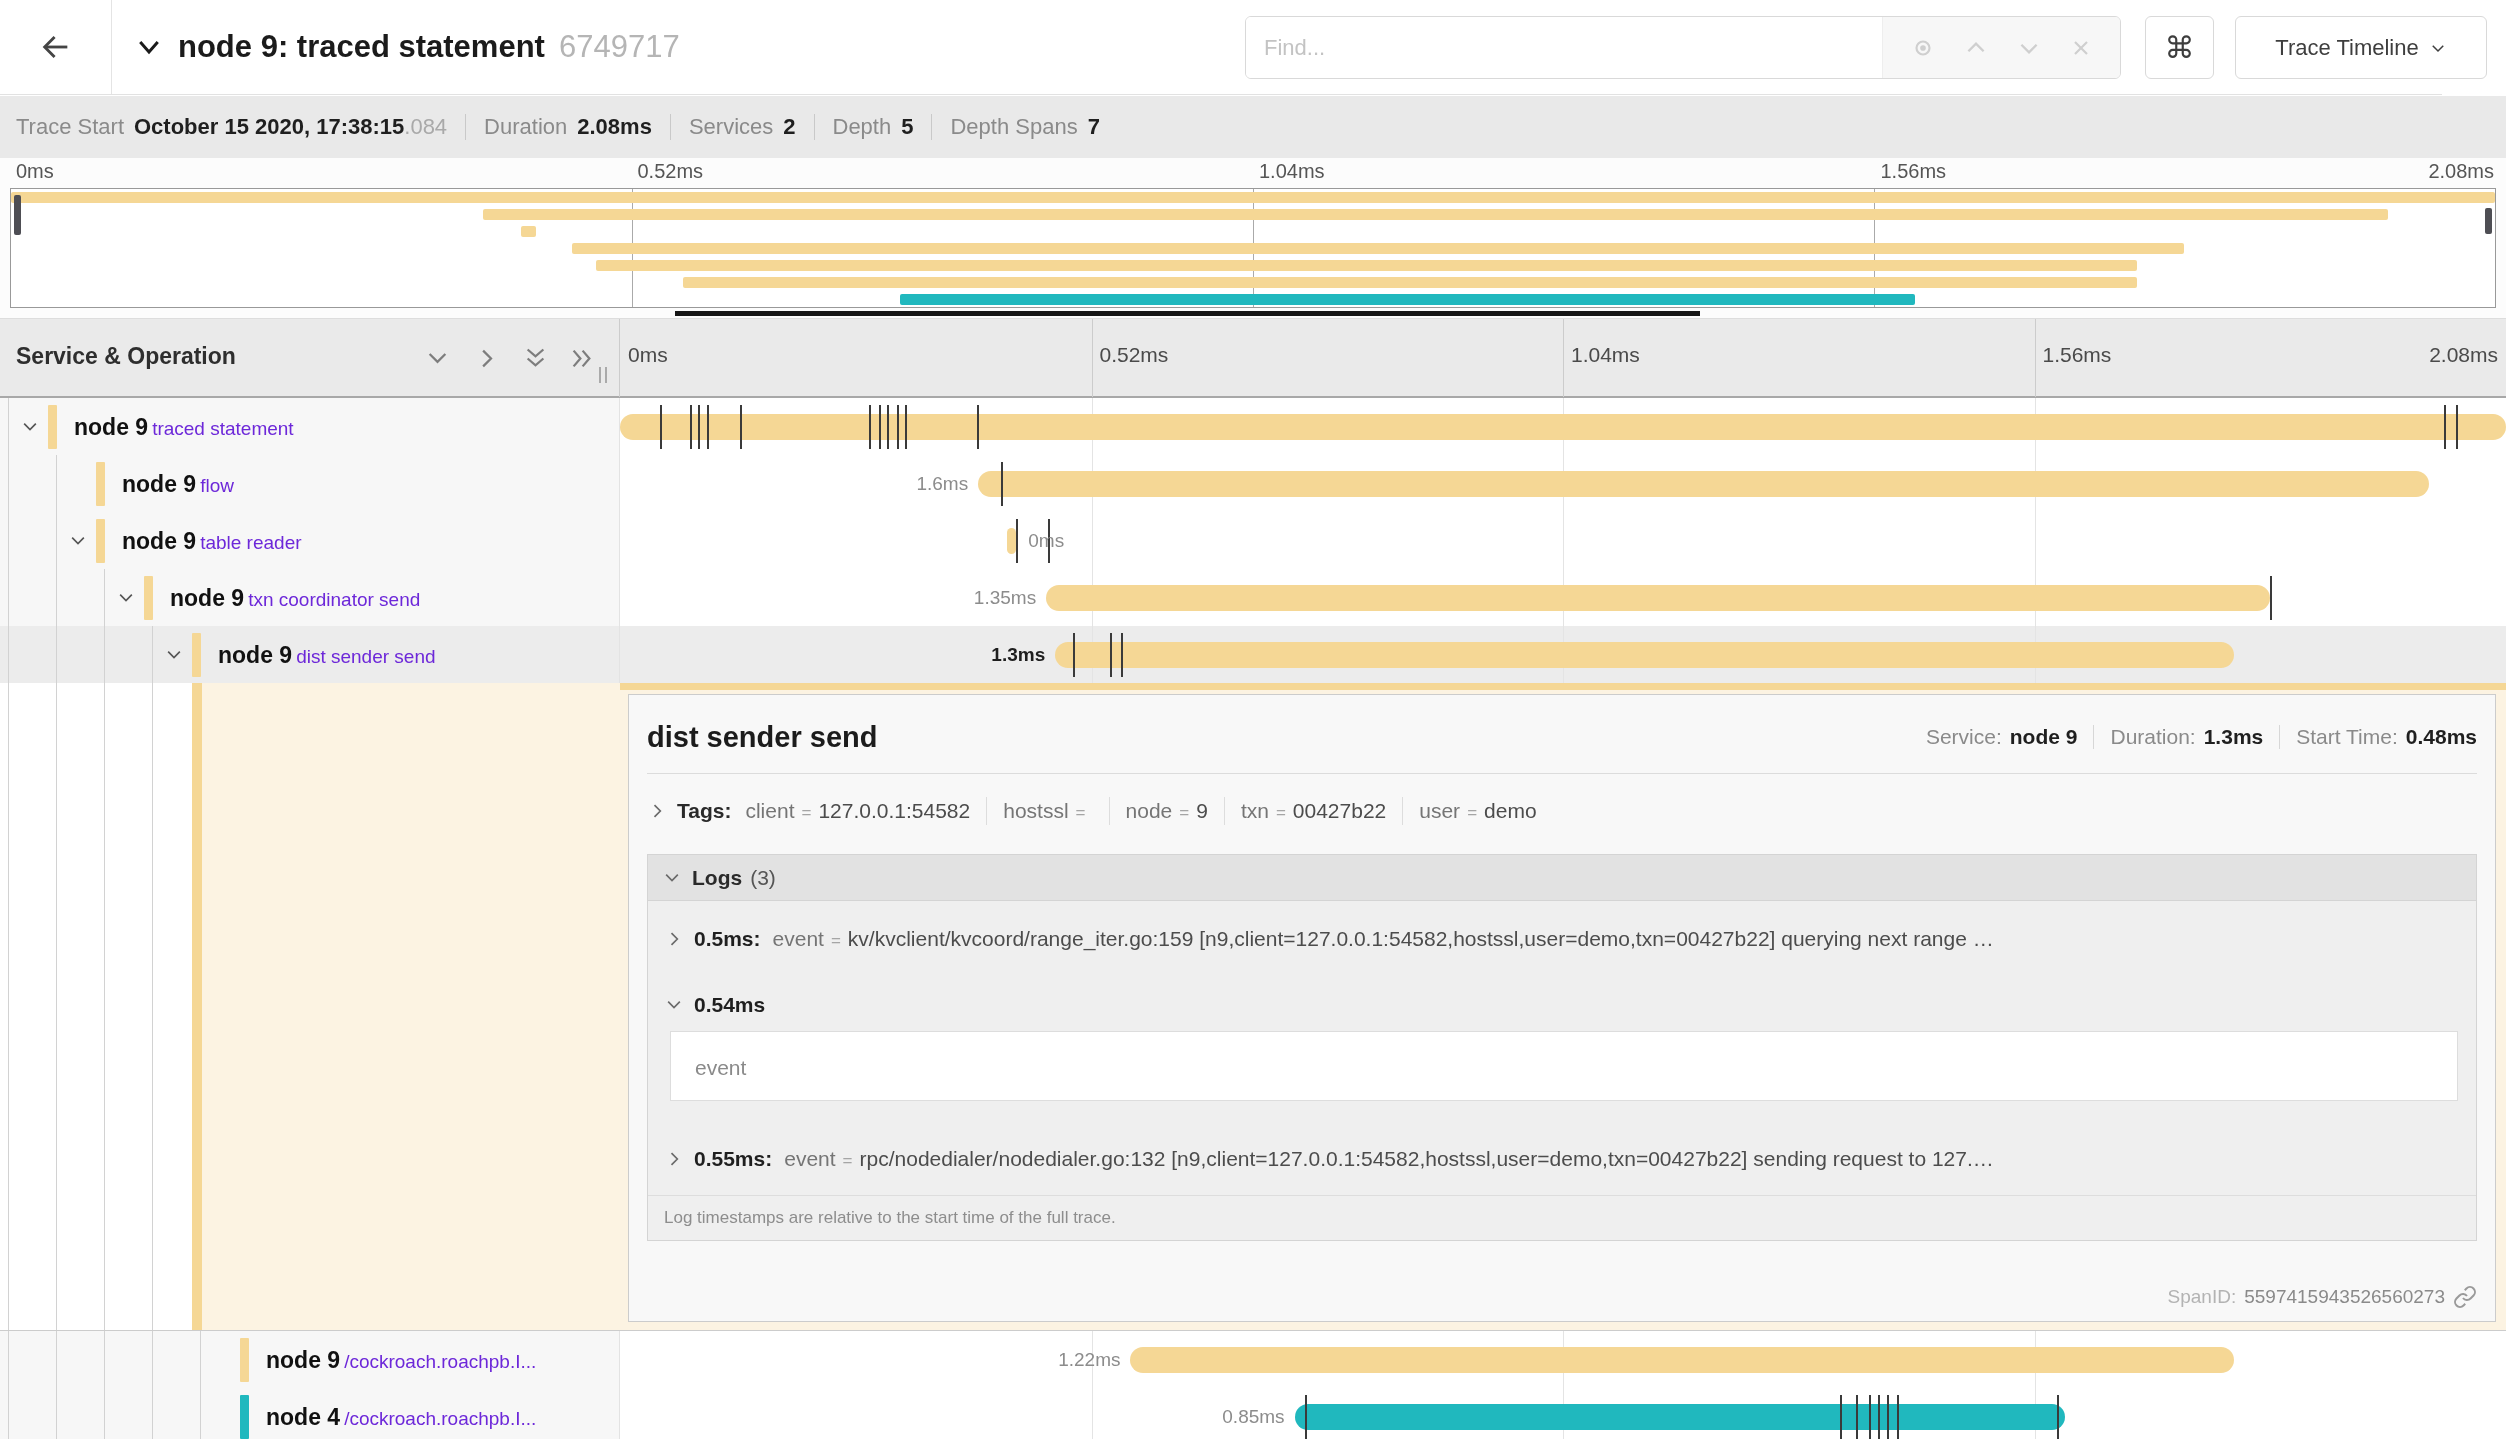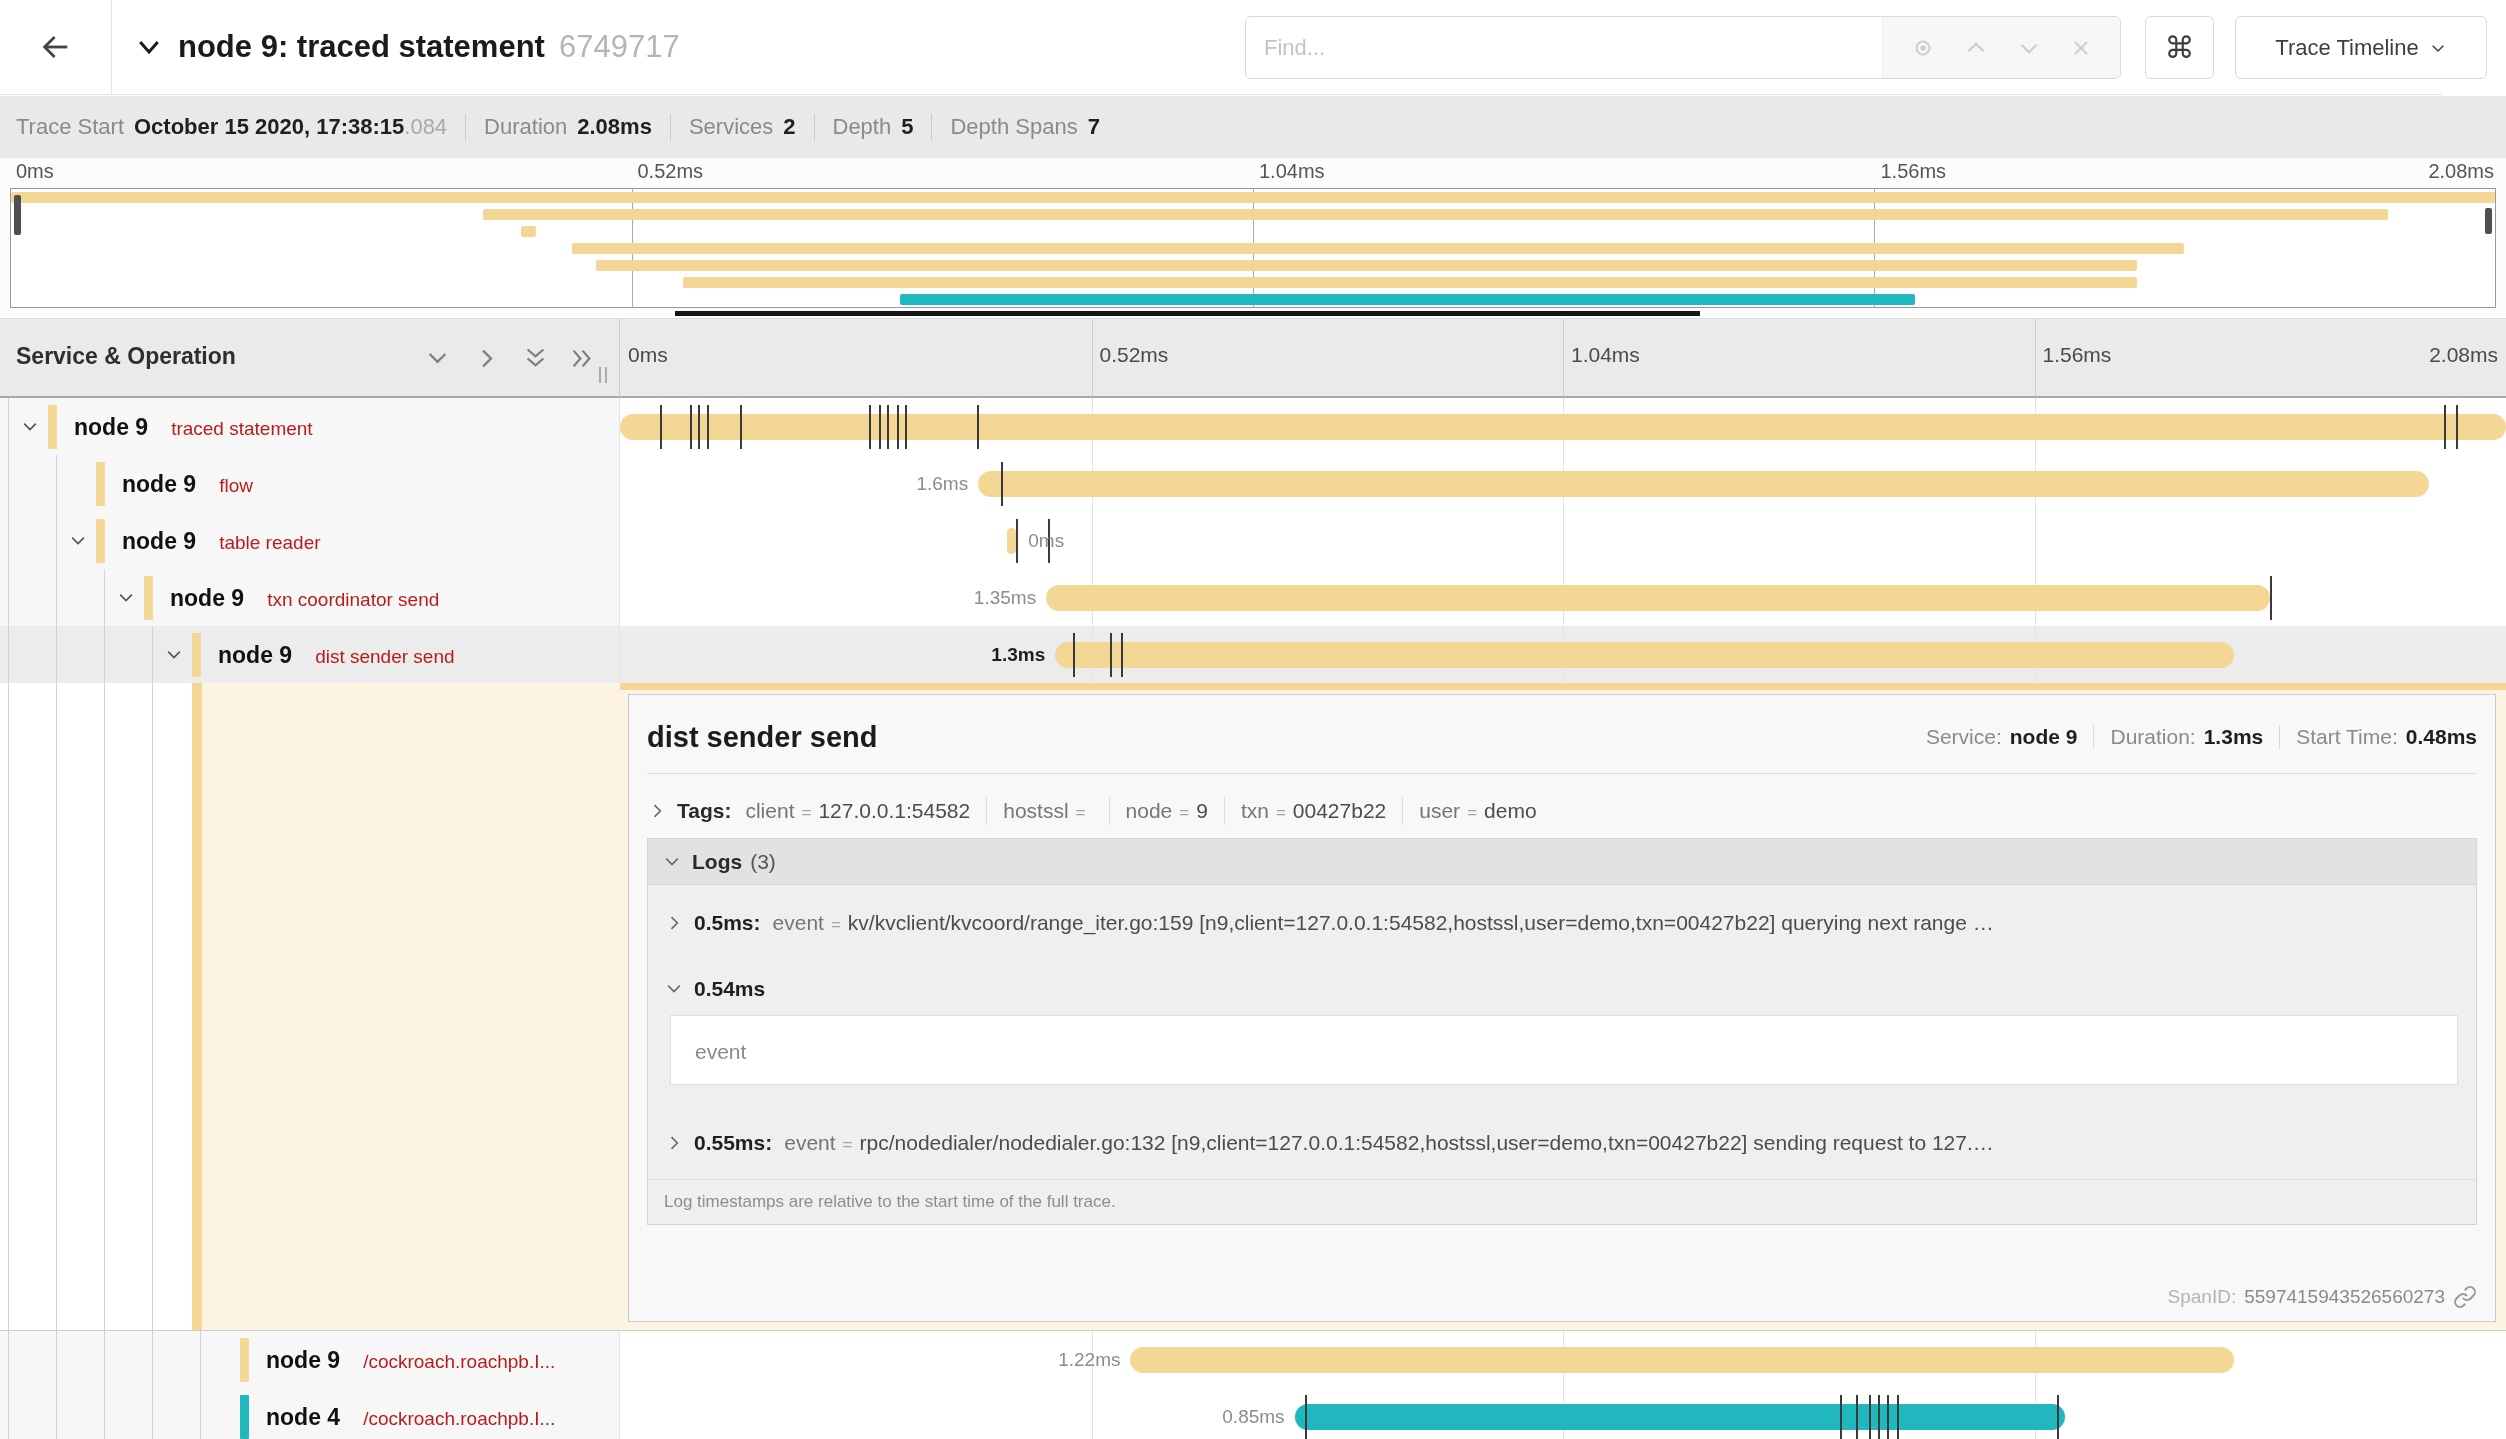--- a/index.html
+++ b/index.html
@@ -56,21 +56,21 @@
   .bottom-rows { position:absolute; top:1330px; left:0; width:2506px; border-top:1px solid #ccc; }
   .trow { position:relative; width:2506px; height:57px; cursor:pointer; }
   .trow-left { position:absolute; left:0; top:0; width:620px; height:57px; background:#f7f7f7; border-right:1px solid #e3e3e3; overflow:hidden; }
   .trow-right { position:absolute; left:620px; top:0; width:1886px; height:57px; background:#fff; overflow:hidden; }
   .trow.sel .trow-left, .trow.sel .trow-right { background:#ececec; }
   .guide { position:absolute; top:0; bottom:0; width:1px; background:#d2d2d2; }
   .tree-chev { position:absolute; top:50%; transform:translateY(-50%); color:#555; display:flex; }
   .cbar { position:absolute; top:50%; transform:translateY(-50%); width:9px; height:44px; border-radius:1px; }
   .tlabels { position:absolute; top:50%; transform:translateY(-50%); white-space:nowrap; }
   .svc { font-size:23px; font-weight:600; color:#111; }
-  .op { font-size:19px; color:#b91c1c; margin-left:23px;text-align:right; }
+  .op { font-size:19px; color:#6d28d9; margin-left:4px;text-align:right; }
   .gl2 { position:absolute; top:0; bottom:0; width:1px; background:#e4e4e4; }
   .sbar { position:absolute; top:50%; transform:translateY(-50%); height:26px; border-radius:13px; }
   .tick { position:absolute; top:50%; transform:translateY(-50%); width:2px; height:44px; background:#3a3a3a; }
   .dur-label { position:absolute; top:50%; transform:translateY(-50%); font-size:19px; color:#8c8c8c; white-space:nowrap; }
   .sel .dur-label { color:#1e1e1e; font-weight:700; }
 
   
   .detail-row { position:absolute; top:683px; left:0; width:2506px; height:647px; }
   .detail-left { position:absolute; left:0; top:0; width:620px; height:647px; background:#fff; }
   .detail-left .accent { position:absolute; left:192px; top:0; bottom:0; width:10px; }
@@ -85,21 +85,21 @@
   .dc-stat-value { color:#1f1f1f; font-weight:700; }
   .dc-sep { width:1px; height:24px; background:#d7d7d7; margin:0 16px; }
   .dc-divider { height:1px; background:#dcdcdc; margin:8px 0 14px 0; }
   .tags-row { display:flex; align-items:center; height:46px; font-size:21px; cursor:pointer; }
   .tags-title { font-weight:700; color:#2a2a2a; margin:0 14px 0 10px; }
   .tag-item { display:flex; align-items:baseline; }
   .tag-key { color:#757575; }
   .tag-eq { color:#a5a5a5; font-size:17px; margin:0 7px; }
   .tag-val { color:#4c4c4c; }
   .tag-sep { width:1px; height:28px; background:#ddd; margin:0 16px; align-self:center; }
-  .logs-box { margin-top:4px; border:1px solid #d4d4d4; background:#efefef; }
+  .logs-box { margin-top:20px; border:1px solid #d4d4d4; background:#efefef; }
   .logs-head { background:#e2e2e2; border-bottom:1px solid #d4d4d4; height:46px; display:flex; align-items:center; padding:0 14px; font-size:21px; cursor:pointer; }
   .logs-title { font-weight:700; color:#2a2a2a; margin:0 8px 0 10px; }
   .logs-count { color:#555; }
   .log-line { display:flex; align-items:baseline; padding:26px 16px 24px 16px; font-size:21px; white-space:nowrap; overflow:hidden; cursor:pointer; }
   .log-time { font-weight:700; color:#1f1f1f; margin:0 12px 0 10px; }
   .log-field { color:#757575; }
   .log-eq { color:#a5a5a5; font-size:17px; margin:0 7px; }
   .log-val { color:#4c4c4c; overflow:hidden; text-overflow:ellipsis; }
   .log-exp-head { display:flex; align-items:center; padding:18px 16px 14px 16px; font-size:21px; cursor:pointer; }
   .log-card { margin:0 18px 20px 22px; background:#fff; border:1px solid #ddd; padding:20px 24px; display:flex; }

